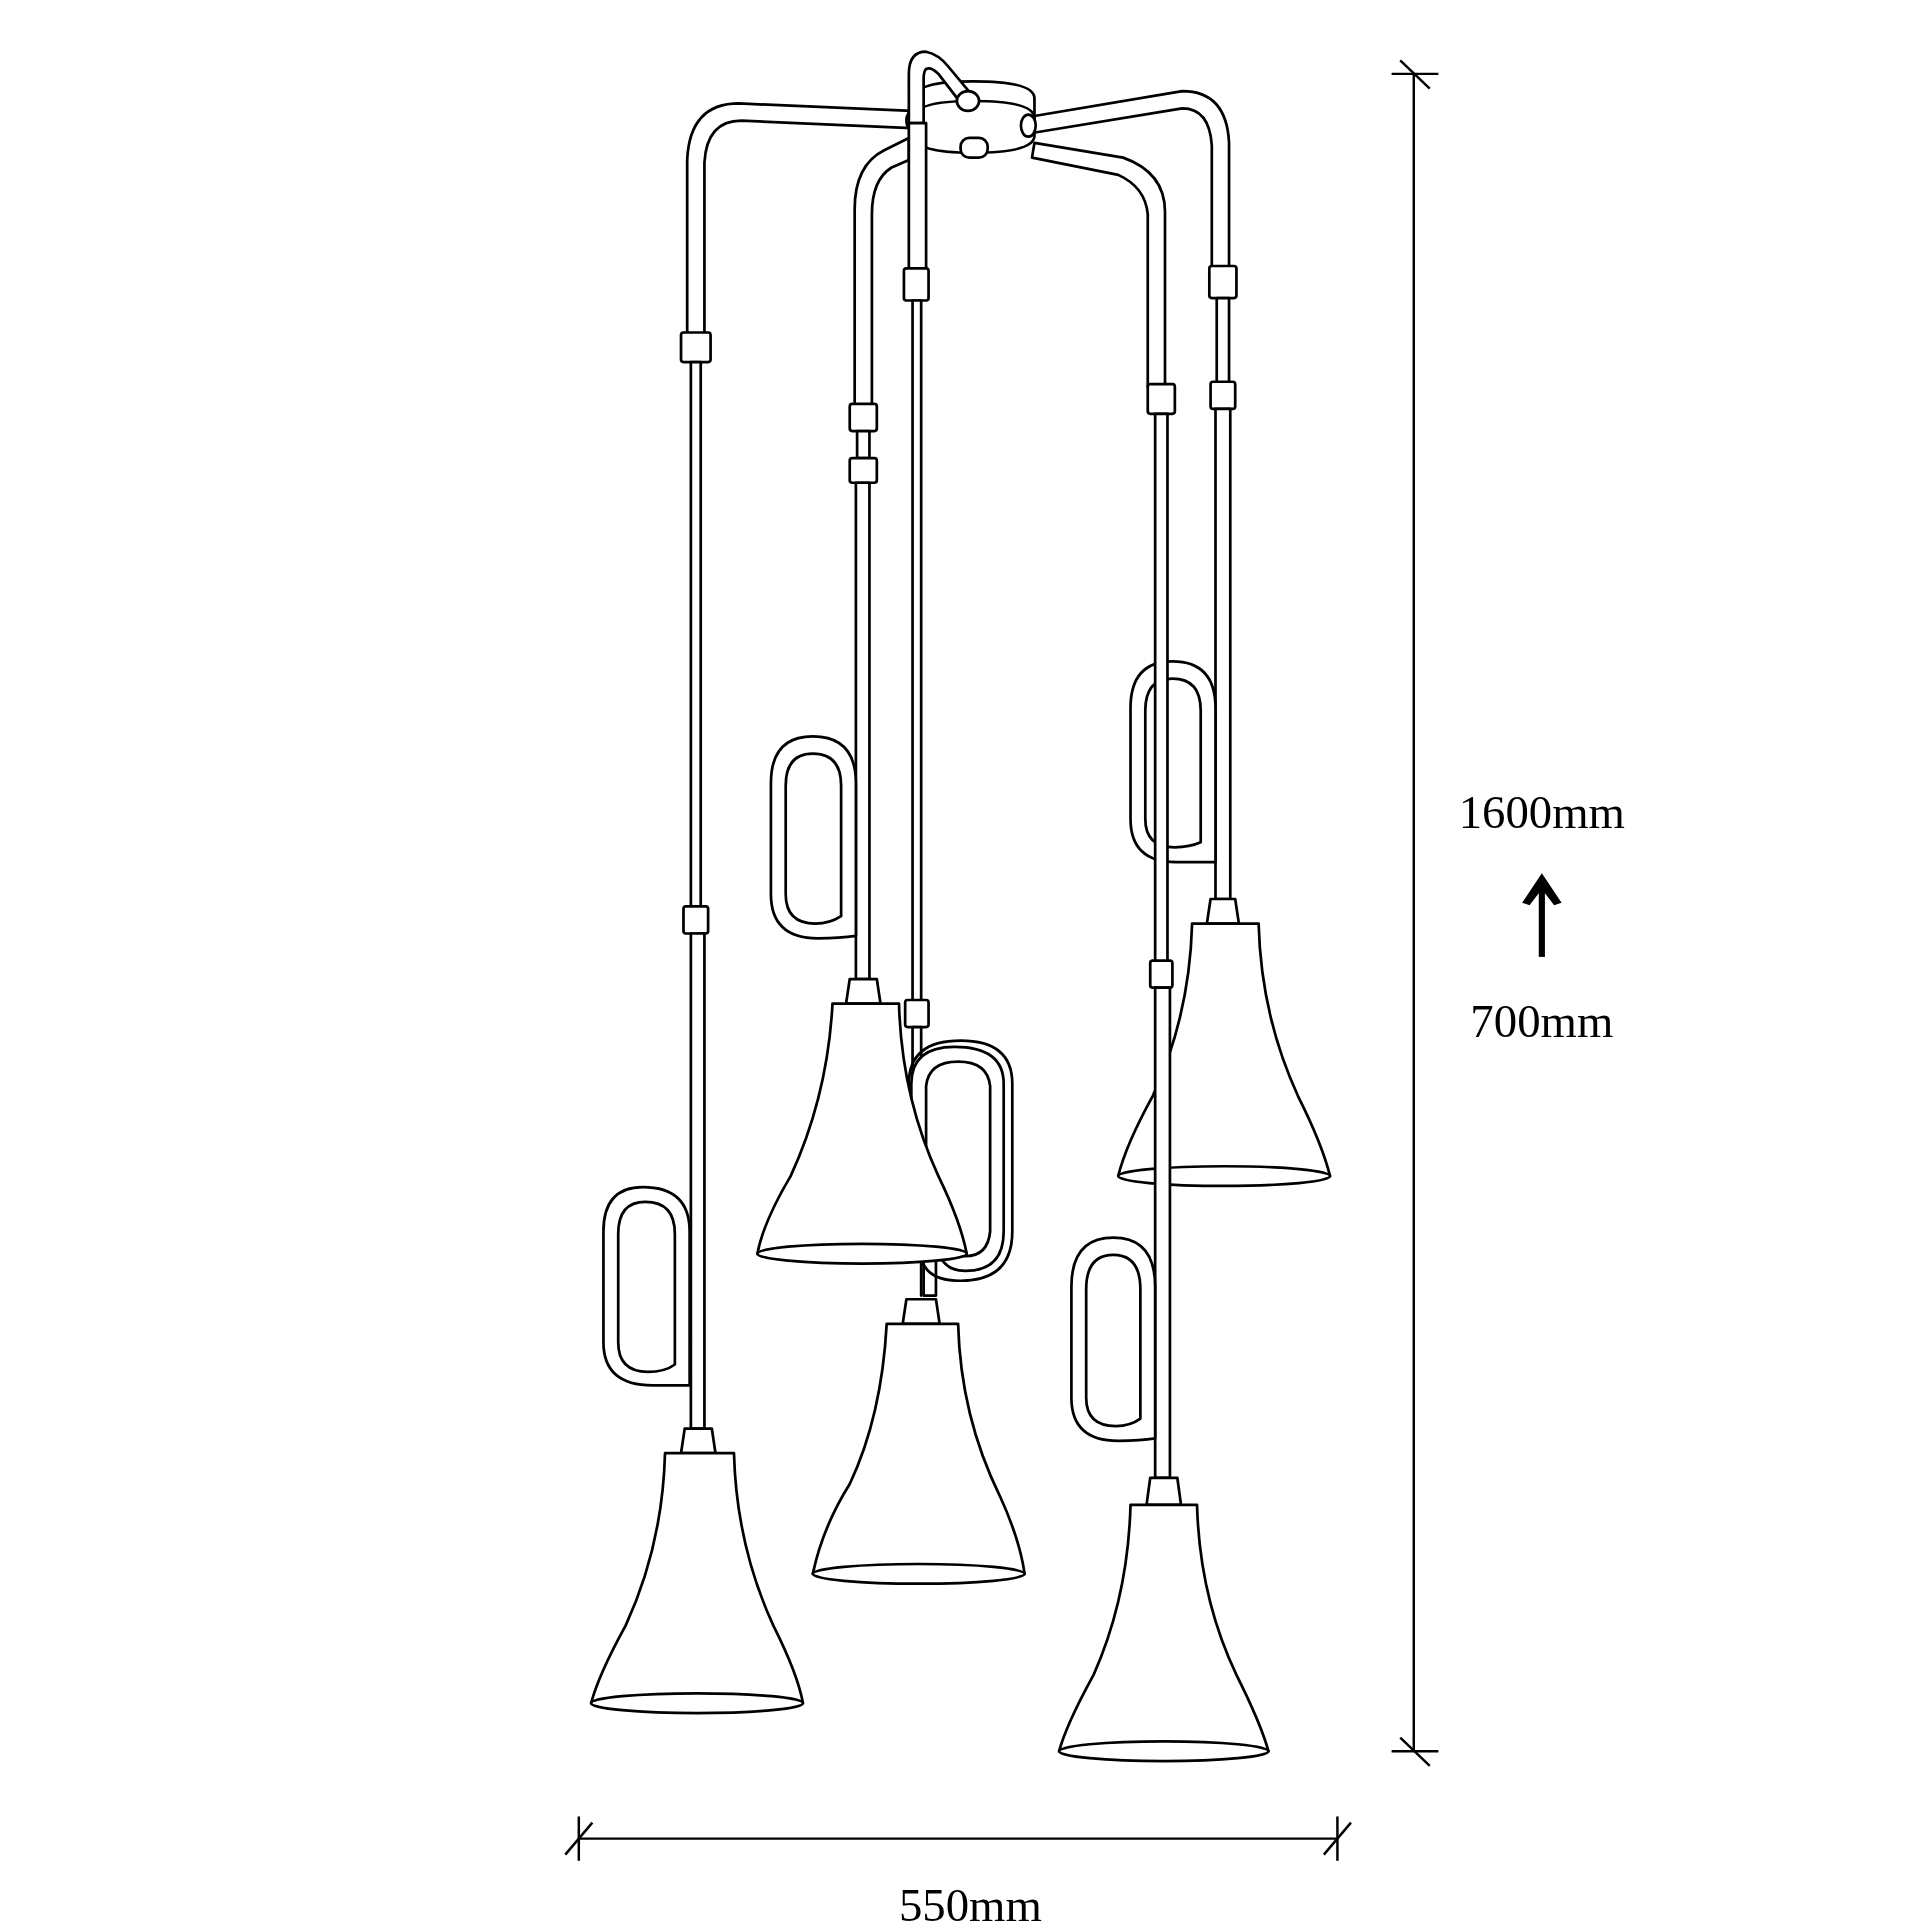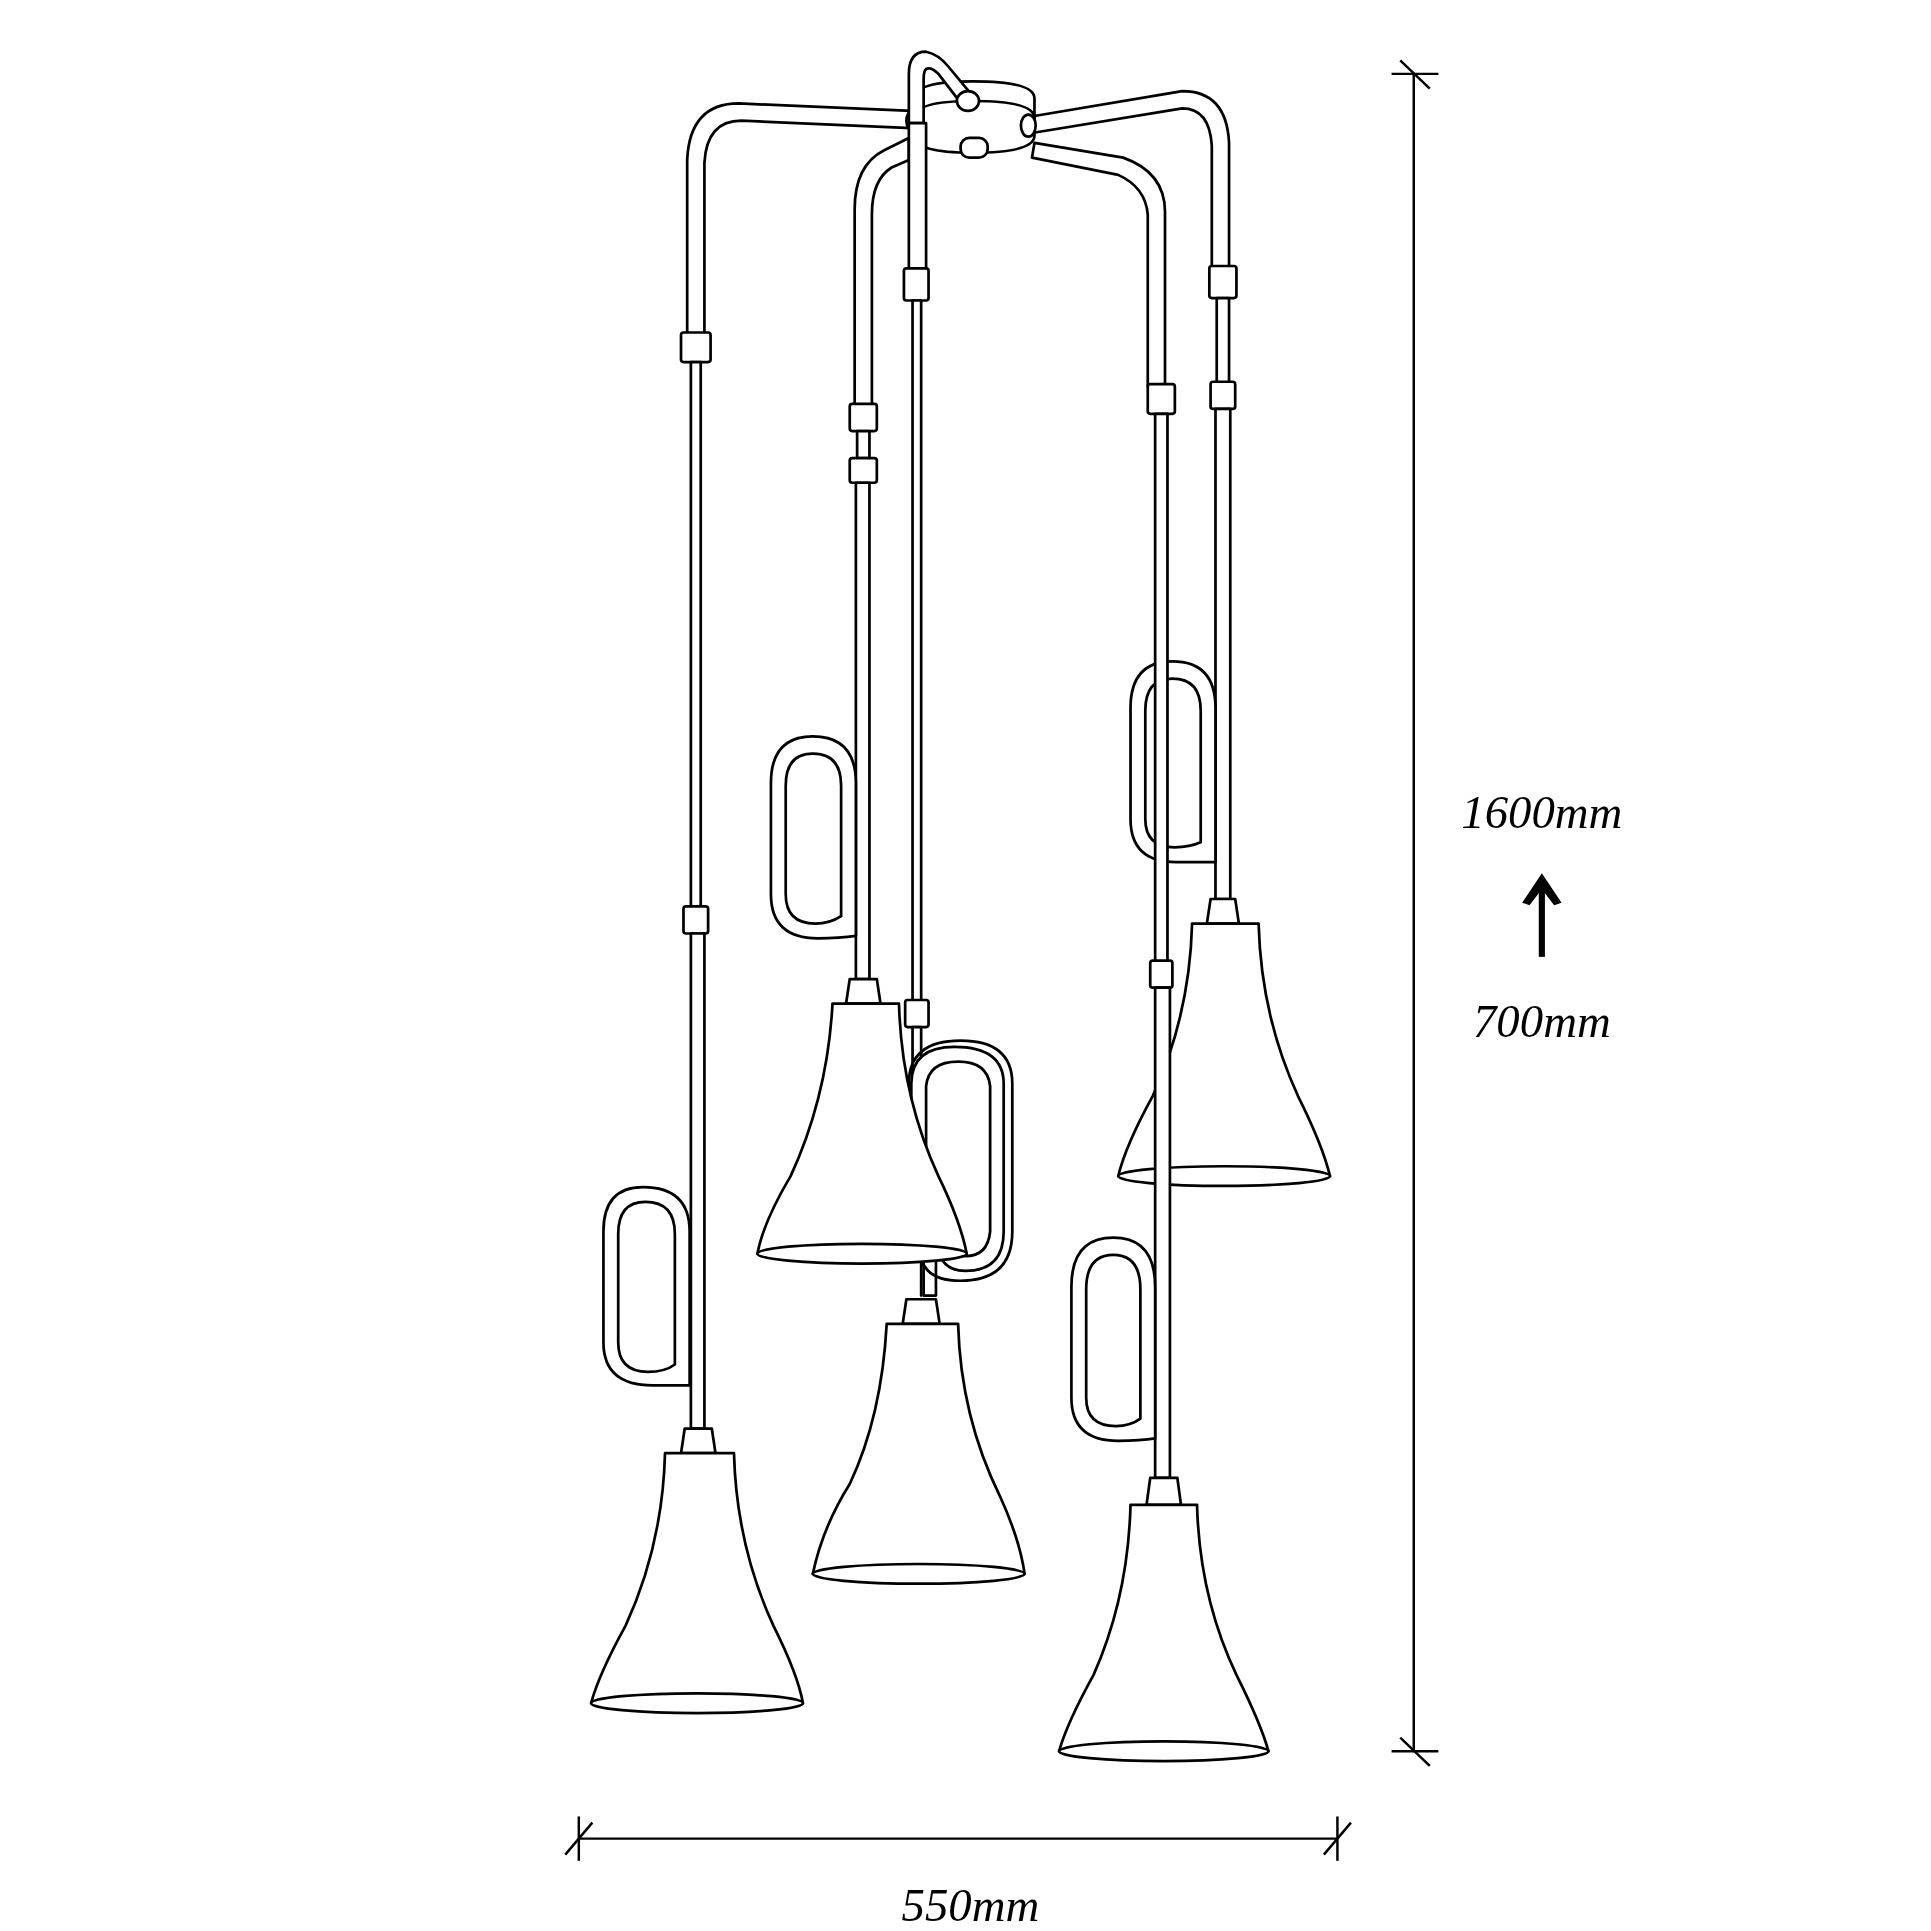--- a/index.html
+++ b/index.html
@@ -1,17 +1,17 @@
 <!DOCTYPE html>
 <html><head>
 <meta charset="utf-8">
 <style>
   html, body { margin: 0; padding: 0; background: #ffffff; }
   body { width: 1931px; height: 1931px; overflow: hidden; position: relative; }
-  .canvas { position: absolute; left: 0; top: 0; width: 1931px; height: 1931px; font-style: italic; }
+  .canvas { position: absolute; left: 0; top: 0; width: 1931px; height: 1931px; }
   svg text { font-family: "Liberation Serif", "DejaVu Serif", serif; fill: #000; }
   .ln { fill: #fff; stroke: #000; stroke-width: 2.2; stroke-linejoin: round; stroke-linecap: round; }
   .ln-open { fill: none; stroke: #000; stroke-width: 2.2; stroke-linejoin: round; stroke-linecap: round; }
   .dim { fill: none; stroke: #000; stroke-width: 2; }
 </style>
 </head>
 <body>
 
 <div class="canvas">
 <svg width="1931" height="1931" viewBox="0 0 1568 1568" xmlns="http://www.w3.org/2000/svg">

